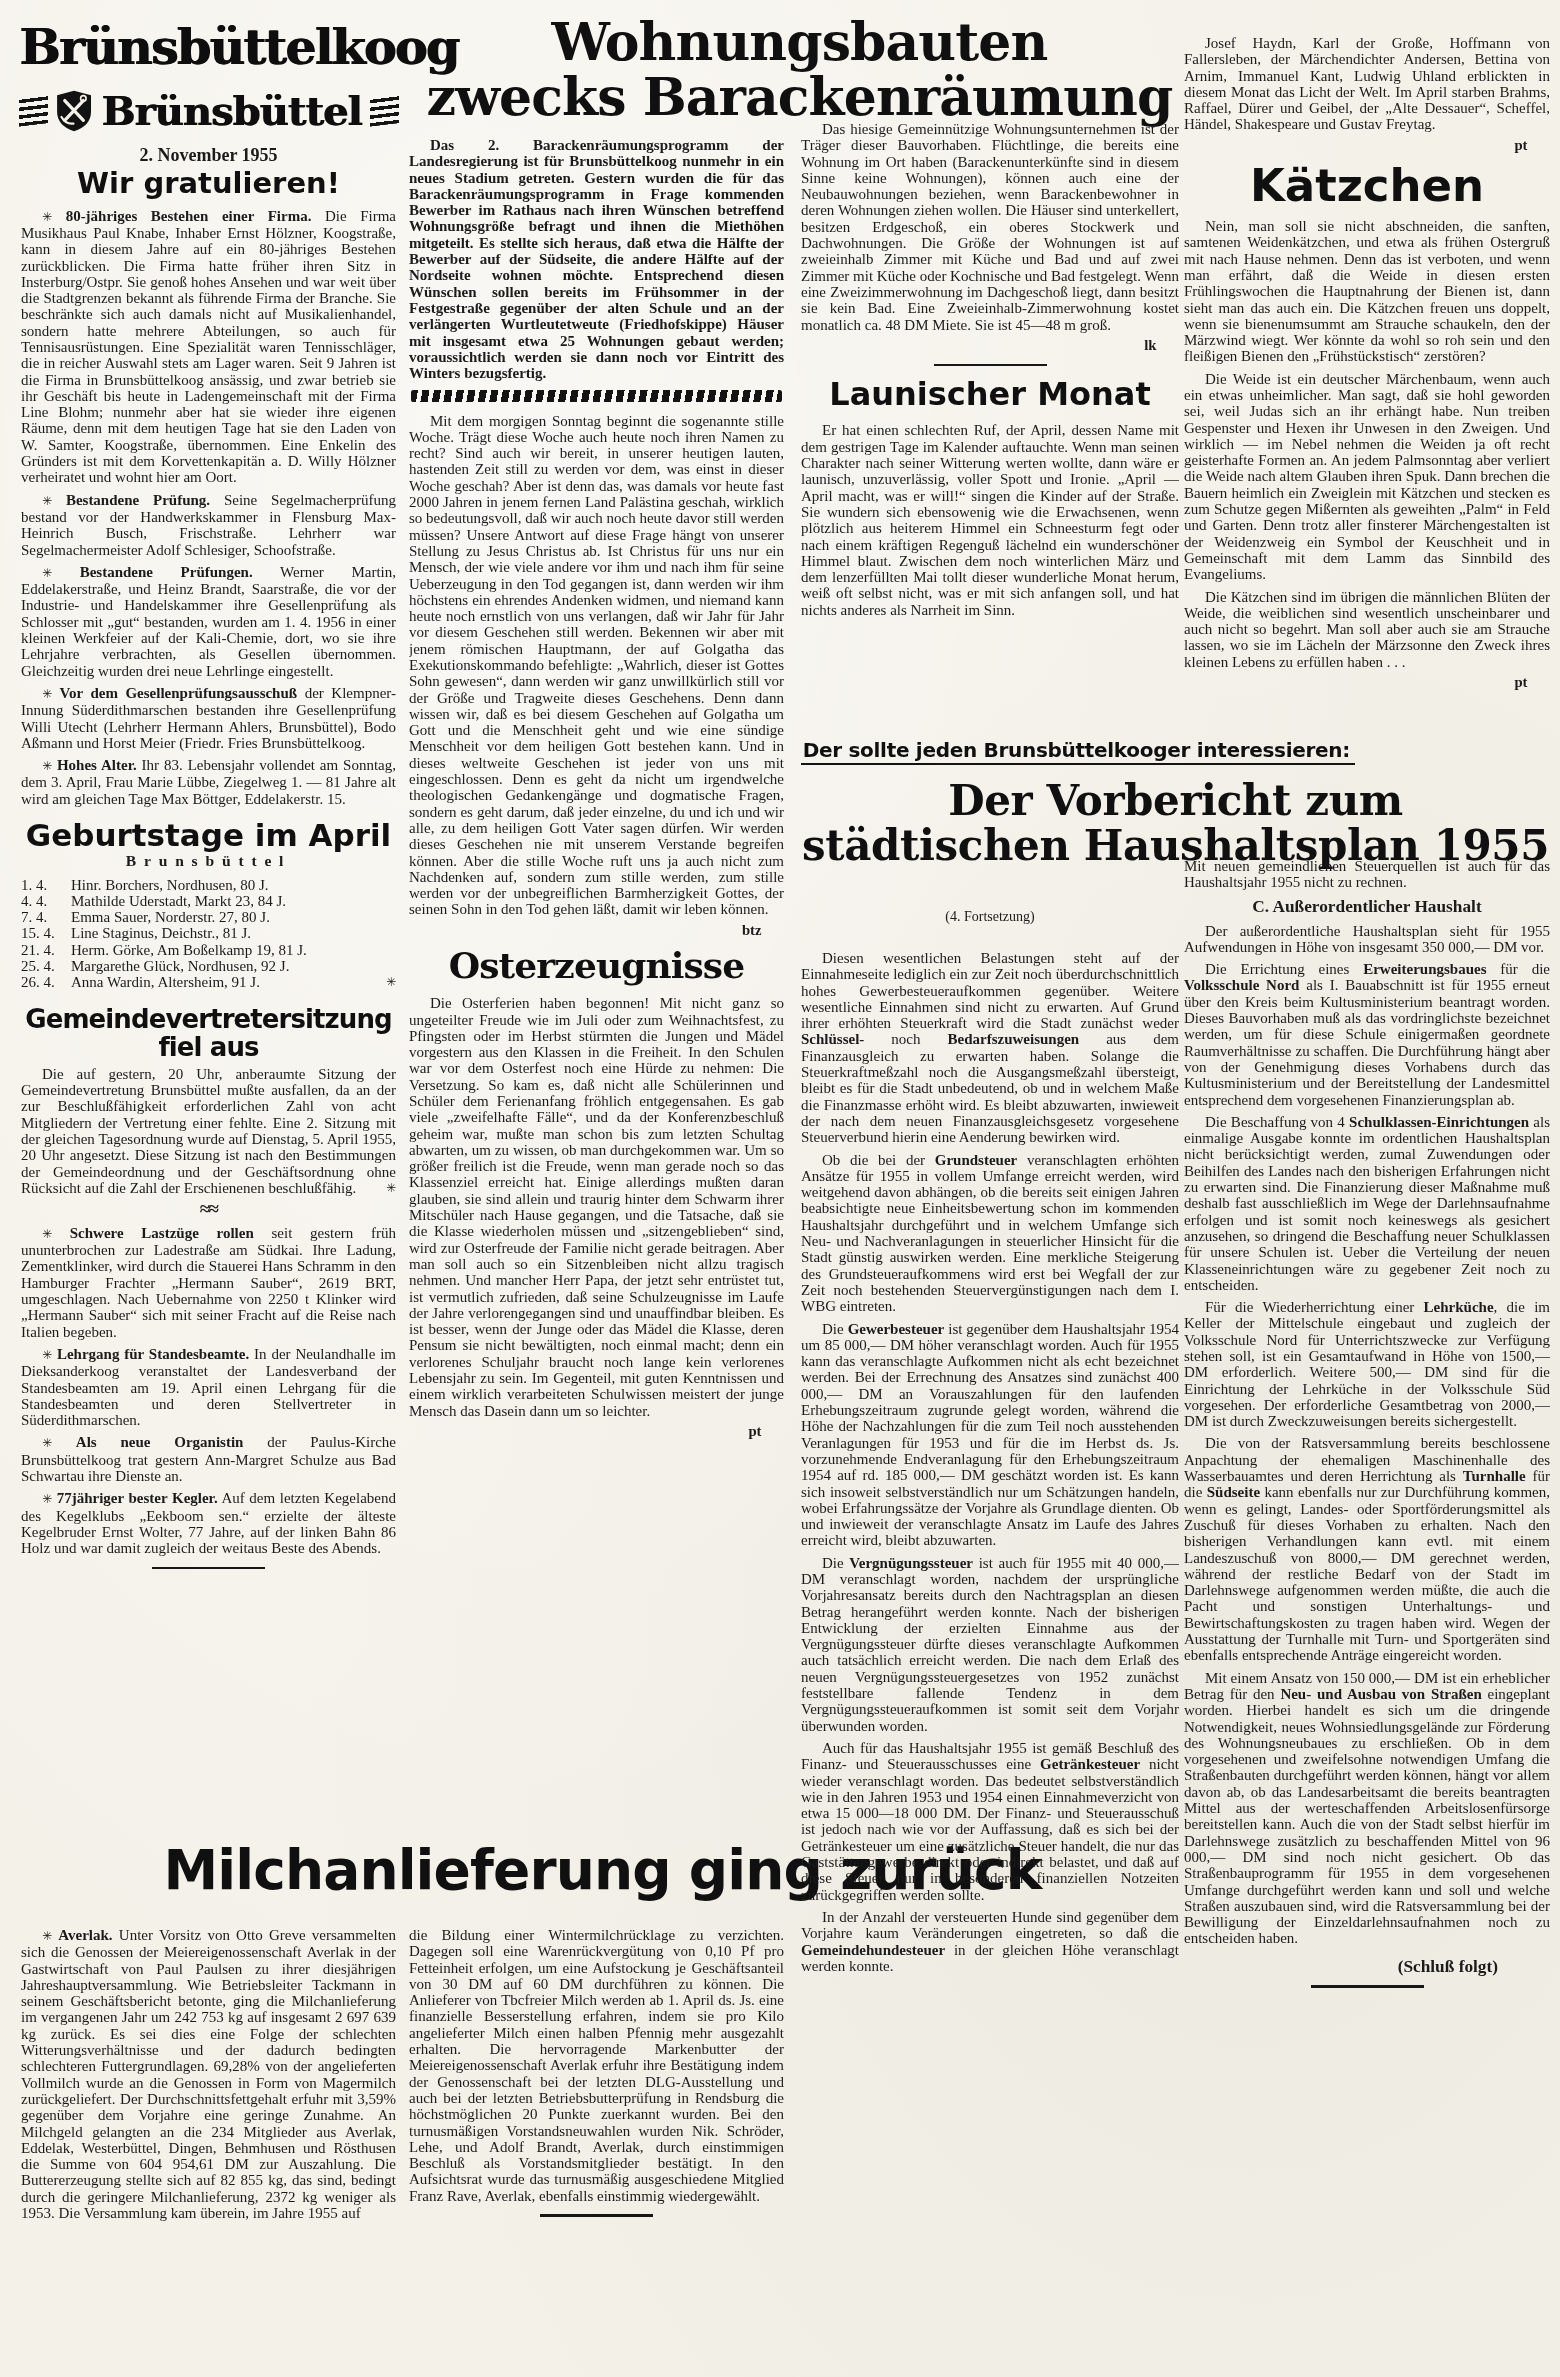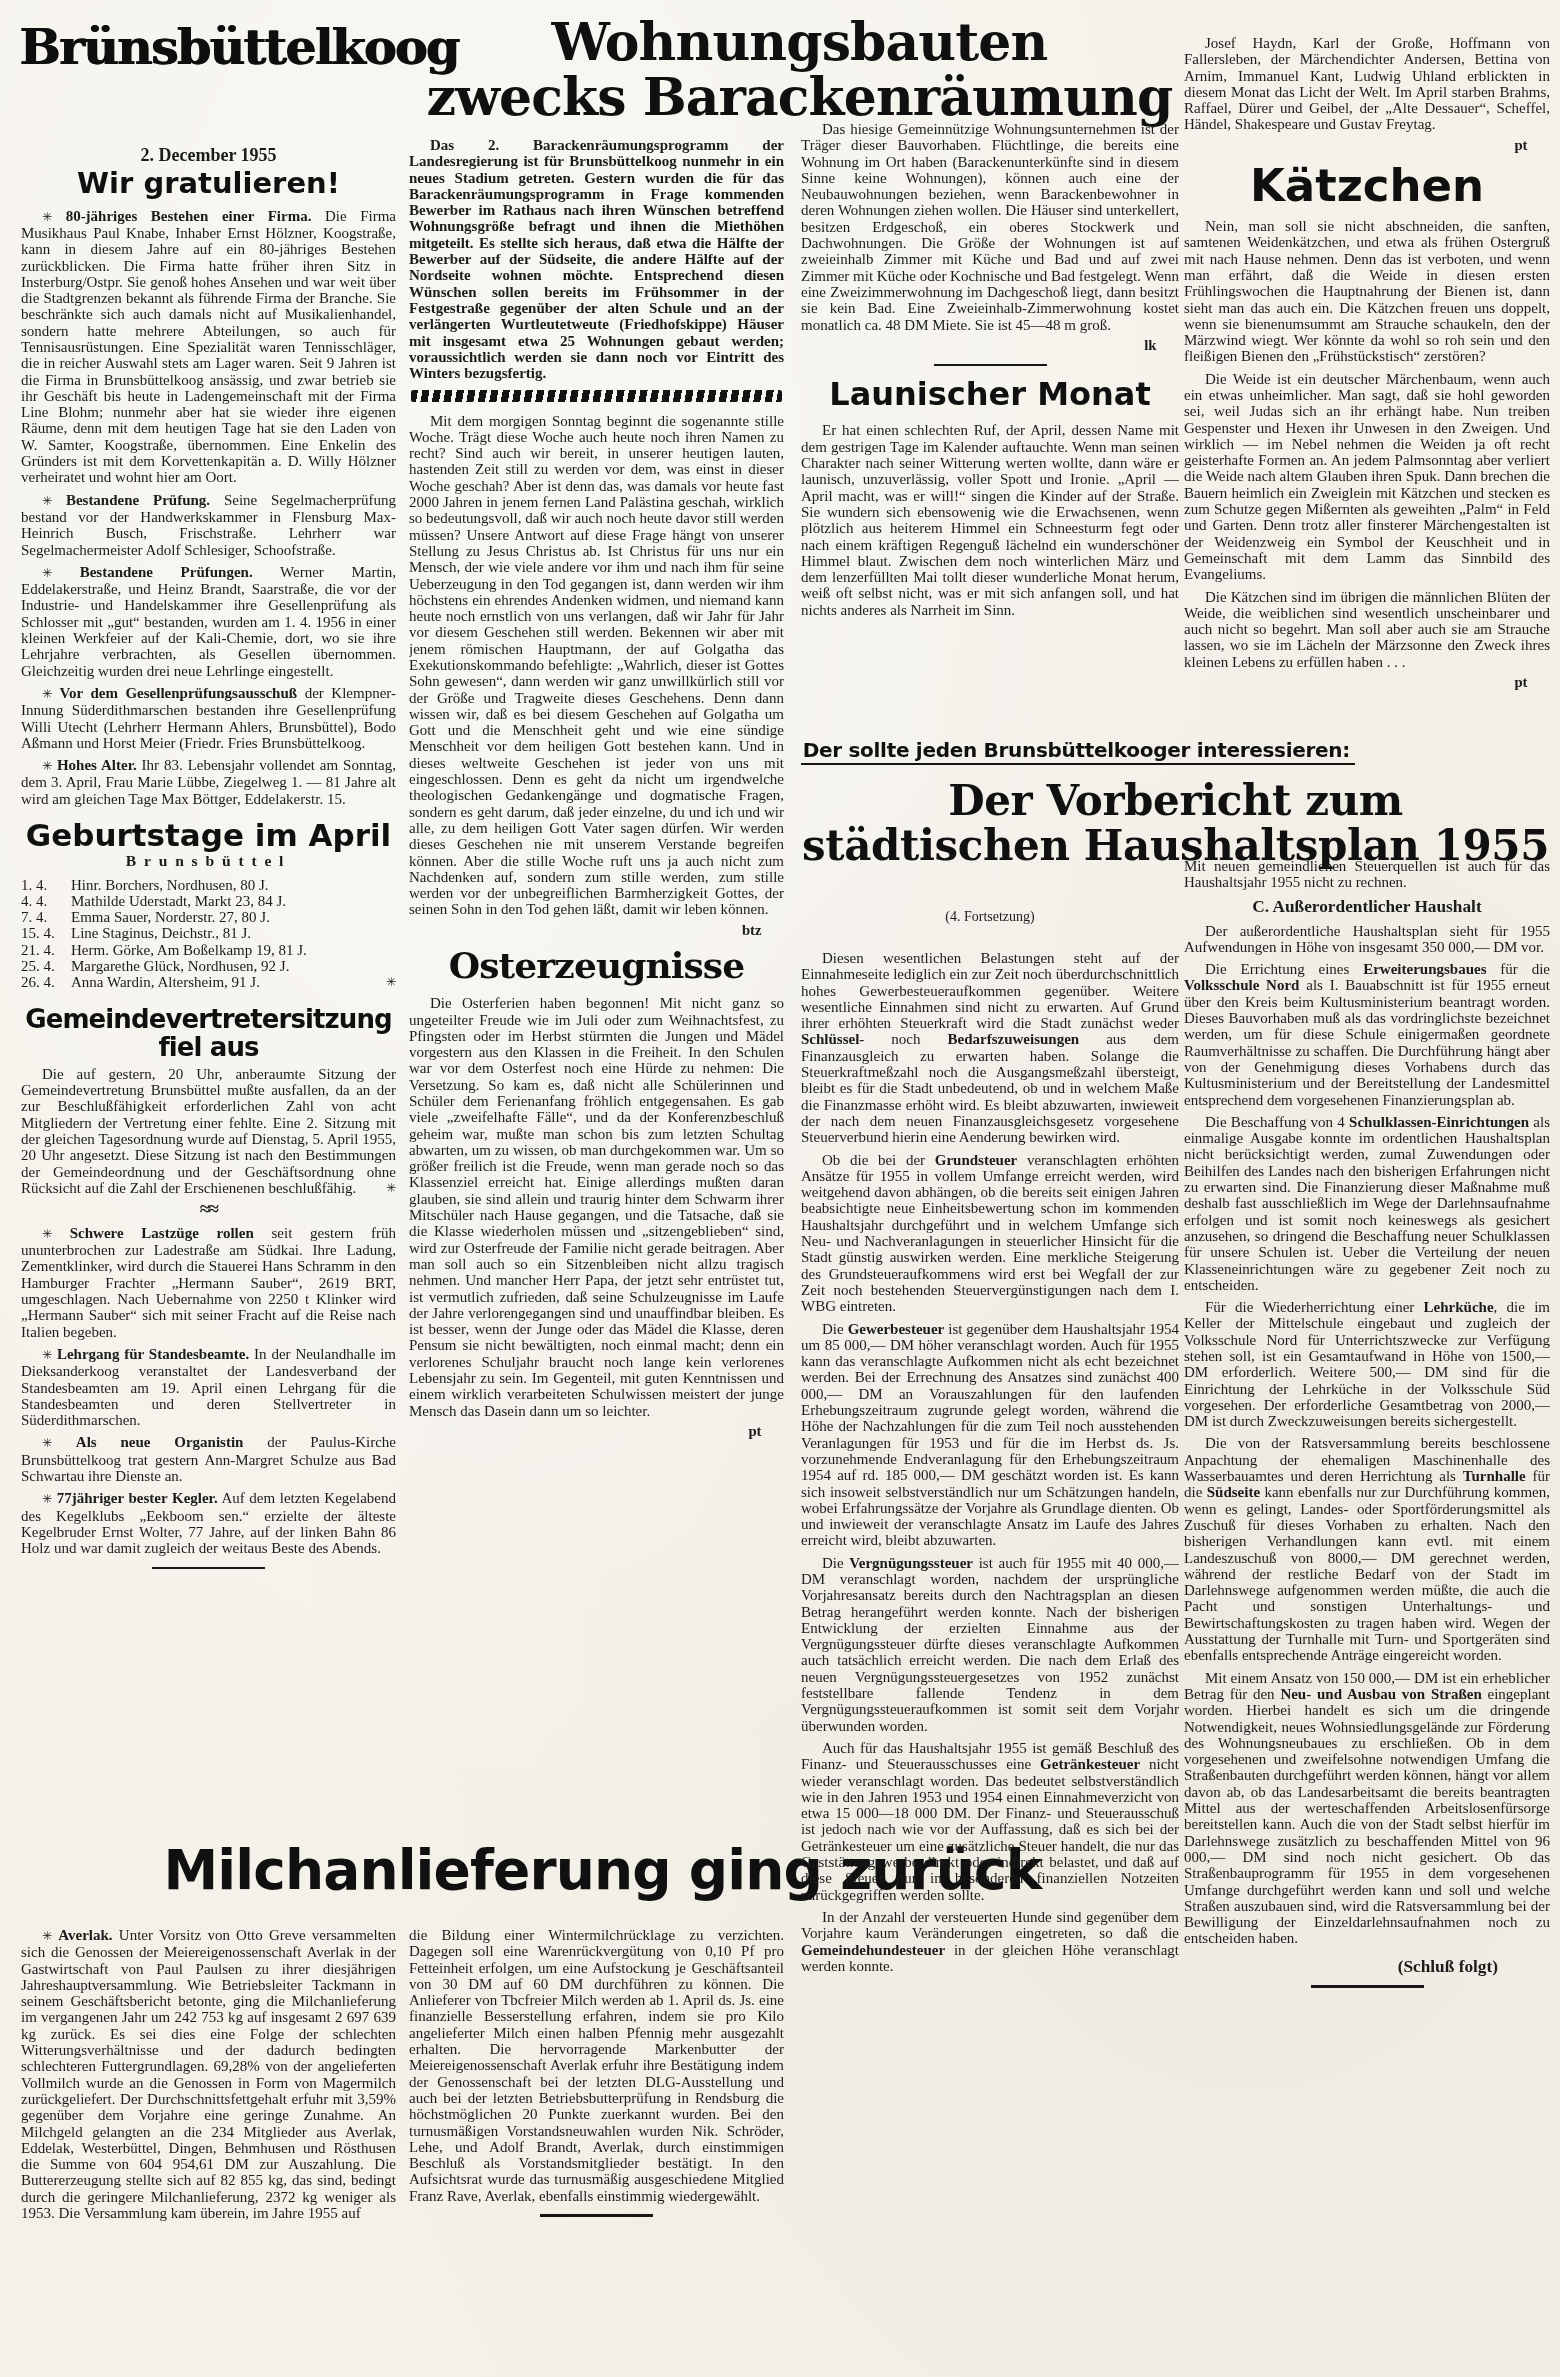--- a/index.html
+++ b/index.html
@@ -62,24 +62,38 @@
   .bday .num{display:inline-block; width:50px;}
   .endstar{float:right; text-indent:0;}
 </style>
 </head>
 <body>
 
 <div id="page">
 
   <div class="abs" style="left:19px; top:22.5px; width:380px;">
     <div class="masthead-1">Brünsbüttelkoog</div>
+    <div class="mast-row">
+      <span class="hatch"></span>
+      <svg width="54" height="62" viewBox="0 0 66 78">
+        <path d="M33 2 L64 10 L64 40 Q64 66 33 76 Q2 66 2 40 L2 10 Z" fill="#121212"></path>
+        <g stroke="#f4f1e9" stroke-width="6" stroke-linecap="round">
+          <line x1="16" y1="20" x2="50" y2="56"></line>
+          <line x1="50" y1="20" x2="16" y2="56"></line>
+        </g>
+        <circle cx="50" cy="16" r="5" fill="none" stroke="#f4f1e9" stroke-width="3"></circle>
+        <path d="M10 50 q8 14 22 12" fill="none" stroke="#f4f1e9" stroke-width="4" stroke-linecap="round"></path>
+      </svg>
+      <span class="masthead-2">Brünsbüttel</span>
+      <span class="hatch"></span>
+    </div>
   </div>
 
   <div class="colflow" style="left:21px; top:147px; width:375px; height:1691px;">
-    <div class="date-line">2. December 1955</div>
+    <div class="date-line">2. November 1955</div>
     <div class="hc sans h-gratulieren">Wir gratulieren!</div>
 
     <p class="para"><span class="star">✳</span> <span class="lead">80-jähriges Bestehen einer Firma.</span> <span>Die Firma Musikhaus Paul Knabe, Inhaber Ernst Hölzner, Koogstraße, kann in diesem Jahre auf ein 80-jähriges Bestehen zurückblicken. Die Firma hatte früher ihren Sitz in Insterburg/Ostpr. Sie genoß hohes Ansehen und war weit über die Stadtgrenzen bekannt als führende Firma der Branche. Sie beschränkte sich auch damals nicht auf Musikalienhandel, sondern hatte mehrere Abteilungen, so auch für Tennisausrüstungen. Eine Spezialität waren Tennisschläger, die in reicher Auswahl stets am Lager waren. Seit 9 Jahren ist die Firma in Brunsbüttelkoog ansässig, und zwar betrieb sie ihr Geschäft bis heute in Ladengemeinschaft mit der Firma Line Blohm; nunmehr aber hat sie wieder ihre eigenen Räume, denn mit dem heutigen Tage hat sie den Laden von W. Samter, Koogstraße, übernommen. Eine Enkelin des Gründers ist mit dem Korvettenkapitän a. D. Willy Hölzner verheiratet und wohnt hier am Oort.</span></p>
     <p class="para"><span class="star">✳</span> <span class="lead">Bestandene Prüfung.</span> <span>Seine Segelmacherprüfung bestand vor der Handwerkskammer in Flensburg Max-Heinrich Busch, Frischstraße. Lehrherr war Segelmachermeister Adolf Schlesiger, Schoofstraße.</span></p>
     <p class="para"><span class="star">✳</span> <span class="lead">Bestandene Prüfungen.</span> <span>Werner Martin, Eddelakerstraße, und Heinz Brandt, Saarstraße, die vor der Industrie- und Handelskammer ihre Gesellenprüfung als Schlosser mit „gut“ bestanden, wurden am 1. 4. 1956 in einer kleinen Werkfeier auf der Kali-Chemie, dort, wo sie ihre Lehrjahre verbrachten, als Gesellen übernommen. Gleichzeitig wurden drei neue Lehrlinge eingestellt.</span></p>
     <p class="para"><span class="star">✳</span> <span class="lead">Vor dem Gesellenprüfungsausschuß</span> <span>der Klempner-Innung Süderdithmarschen bestanden ihre Gesellenprüfung Willi Utecht (Lehrherr Hermann Ahlers, Brunsbüttel), Bodo Aßmann und Horst Meier (Friedr. Fries Brunsbüttelkoog.</span></p>
     <p class="para"><span class="star">✳</span> <span class="lead">Hohes Alter.</span> <span>Ihr 83. Lebensjahr vollendet am Sonntag, dem 3. April, Frau Marie Lübbe, Ziegelweg 1. — 81 Jahre alt wird am gleichen Tage Max Böttger, Eddelakerstr. 15.</span></p>
 
     <div class="hc sans h-geburtstage">Geburtstage im April</div>
     <div class="sub-bruns">Brunsbüttel</div>

